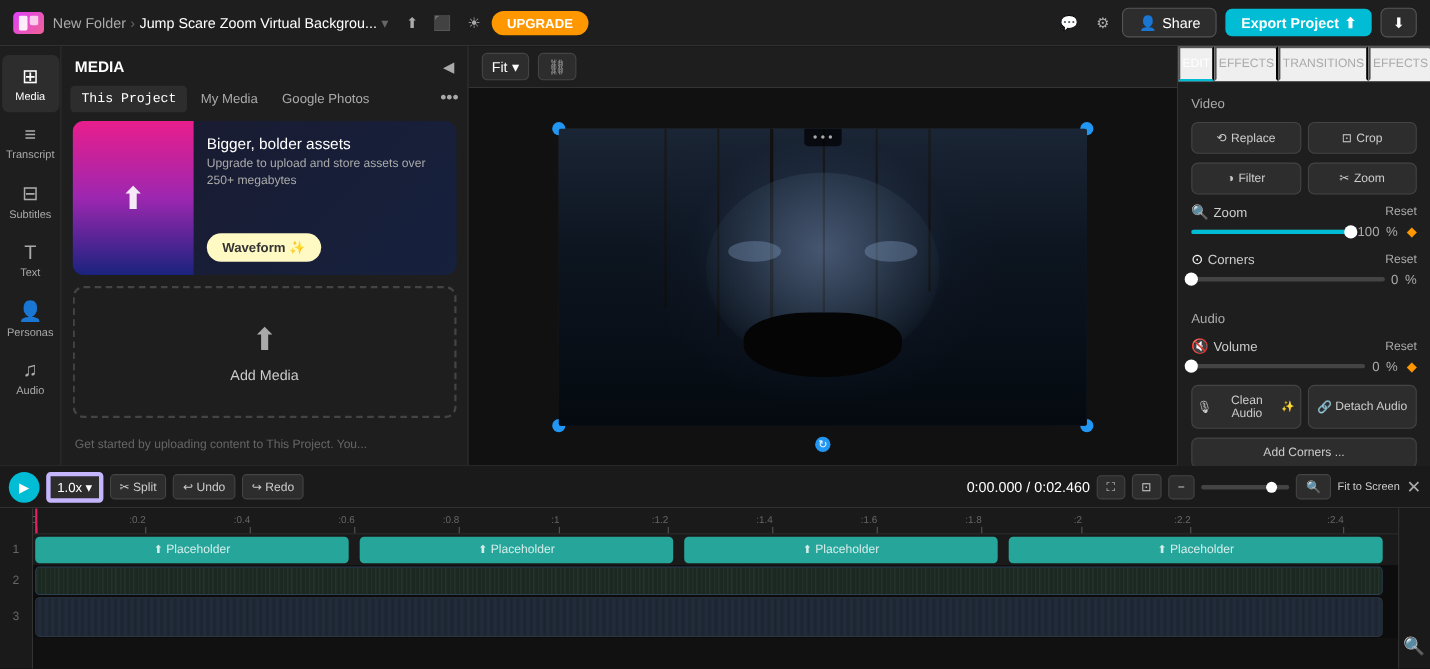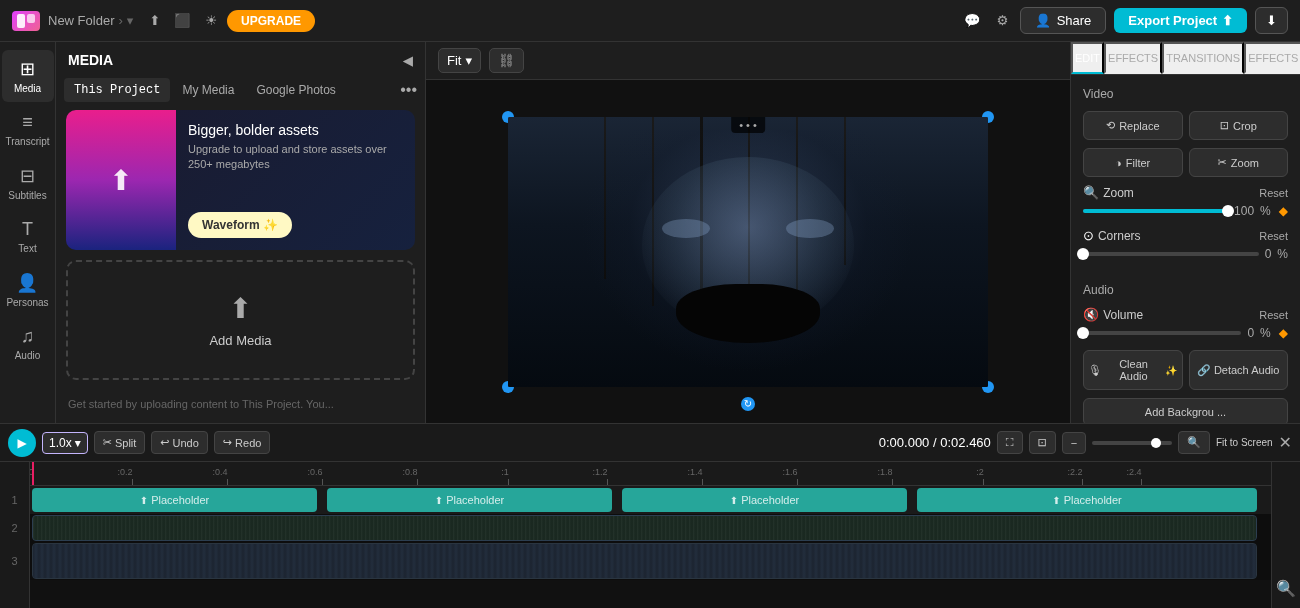--- a/index.html
+++ b/index.html
@@ -91,21 +91,21 @@
     .diamond-icon { color: #ff9800; font-size: 12px; margin-left: 2px; }
     .audio-section { padding: 0 12px 12px; }
     .audio-btn-row { display: flex; gap: 6px; }
     .audio-btn { flex: 1; background: #2d2d2d; border: 1px solid #444; border-radius: 6px; color: #ccc; font-size: 11px; padding: 7px 4px; cursor: pointer; display: flex; align-items: center; justify-content: center; gap: 3px; }
     .add-waveform-btn { width: 100%; background: #2d2d2d; border: 1px solid #444; border-radius: 6px; color: #ccc; font-size: 11px; padding: 7px; cursor: pointer; margin-top: 8px; text-align: center; }
 
     
     .timeline { height: 185px; background: #111; border-top: 1px solid #333; display: flex; flex-direction: column; flex-shrink: 0; }
     .timeline-toolbar { display: flex; align-items: center; gap: 6px; padding: 4px 8px; background: #1a1a1a; border-bottom: 1px solid #333; height: 38px; }
     .play-btn { background: #00bcd4; border: none; color: #fff; width: 28px; height: 28px; border-radius: 50%; display: flex; align-items: center; justify-content: center; cursor: pointer; font-size: 12px; }
-    .speed-selector { background: #2d2d2d; border: 1px solid #c4b5fd; border-radius: 4px; color: #fff; font-size: 12px; padding: 3px 6px; display: flex; align-items: center; gap: 3px; cursor: pointer; }
+    .speed-selector { background: #2d2d2d; border: 4px solid #c4b5fd; border-radius: 4px; color: #fff; font-size: 12px; padding: 3px 6px; display: flex; align-items: center; gap: 3px; cursor: pointer; }
     .tl-btn { background: #2d2d2d; border: 1px solid #444; border-radius: 4px; color: #ccc; font-size: 11px; padding: 4px 8px; cursor: pointer; display: flex; align-items: center; gap: 3px; }
     .tl-spacer { flex: 1; }
     .timecode { font-size: 13px; color: #fff; font-variant-numeric: tabular-nums; }
     .tl-right { display: flex; align-items: center; gap: 6px; }
     .zoom-track { width: 80px; height: 4px; background: #444; border-radius: 2px; position: relative; }
     .zoom-thumb { position: absolute; top: 50%; left: 80%; transform: translate(-50%, -50%); width: 10px; height: 10px; background: #fff; border-radius: 50%; }
     .fit-screen-btn { background: none; border: none; color: #ccc; font-size: 10px; cursor: pointer; white-space: nowrap; }
     .close-timeline-btn { background: none; border: none; color: #aaa; cursor: pointer; font-size: 16px; }
 
     
@@ -143,20 +143,21 @@
 <div class="topbar">
   <div class="topbar-logo">
     <svg viewBox="0 0 18 14" fill="none">
         <rect x="0" y="0" width="8" height="14" rx="2" fill="rgba(255,255,255,0.9)"></rect>
         <rect x="10" y="0" width="8" height="9" rx="2" fill="rgba(255,255,255,0.7)"></rect>
       </svg>
   </div>
   <div class="topbar-breadcrumb">
     <span class="folder">New Folder</span>
     <span class="sep">›</span>
+    <span class="project">Jump Scare Zoom Virtual Backgrou...</span>
     <span class="chevron">▾</span>
   </div>
   <div class="topbar-actions">
     <button class="topbar-icon-btn">⬆</button>
     <button class="topbar-icon-btn">⬛</button>
     <button class="topbar-icon-btn">☀</button>
     <button class="upgrade-btn">UPGRADE</button>
   </div>
   <div class="topbar-spacer"></div>
   <div class="topbar-right">
@@ -373,21 +374,21 @@
         <button class="audio-btn">
           <span>🎙</span>
           <span>Clean Audio</span>
           <span style="font-size:10px;">✨</span>
         </button>
         <button class="audio-btn">
           <span>🔗</span>
           <span>Detach Audio</span>
         </button>
       </div>
-      <button class="add-waveform-btn">Add Backgrou ...</button>
+      <button class="add-waveform-btn">Add Corners ...</button>
     </div>
   </div>
 
 </div>
 
 <div class="timeline">
   <div class="timeline-toolbar">
     <button class="play-btn">
       <span>▶</span>
     </button>
@@ -477,21 +478,21 @@
           <div class="ruler-tick"></div>
         </div>
         <div class="ruler-mark" style="left:950px;">
           <span class="ruler-label">:2</span>
           <div class="ruler-tick"></div>
         </div>
         <div class="ruler-mark" style="left:1045px;">
           <span class="ruler-label">:2.2</span>
           <div class="ruler-tick"></div>
         </div>
-        <div class="ruler-mark" style="left:1104px;">
+        <div class="ruler-mark" style="left:1184px;">
           <span class="ruler-label">:2.4</span>
           <div class="ruler-tick"></div>
         </div>
         <div class="playhead"></div>
       </div>
 
       <div class="track-row track-row-1" style="position:relative;overflow:hidden;">
         <div class="track-clip track-clip-placeholder" style="left:2px;width:285px;">
           <span style="font-size:10px;margin-right:3px;">⬆</span>
           <span>Placeholder</span>

